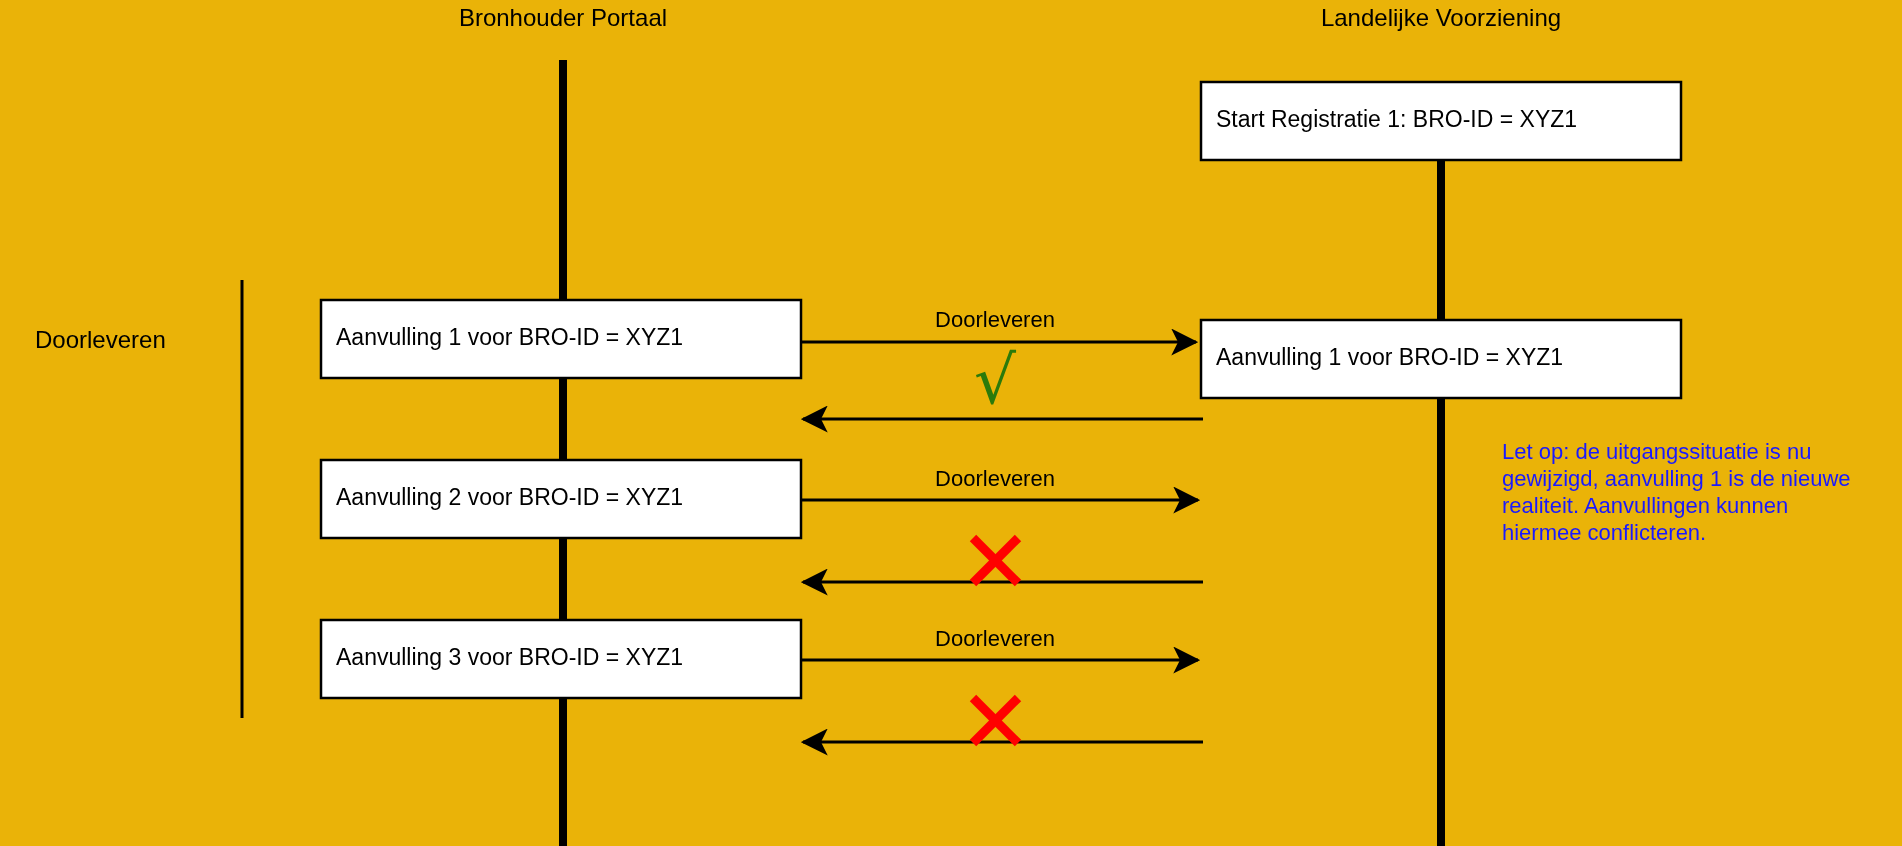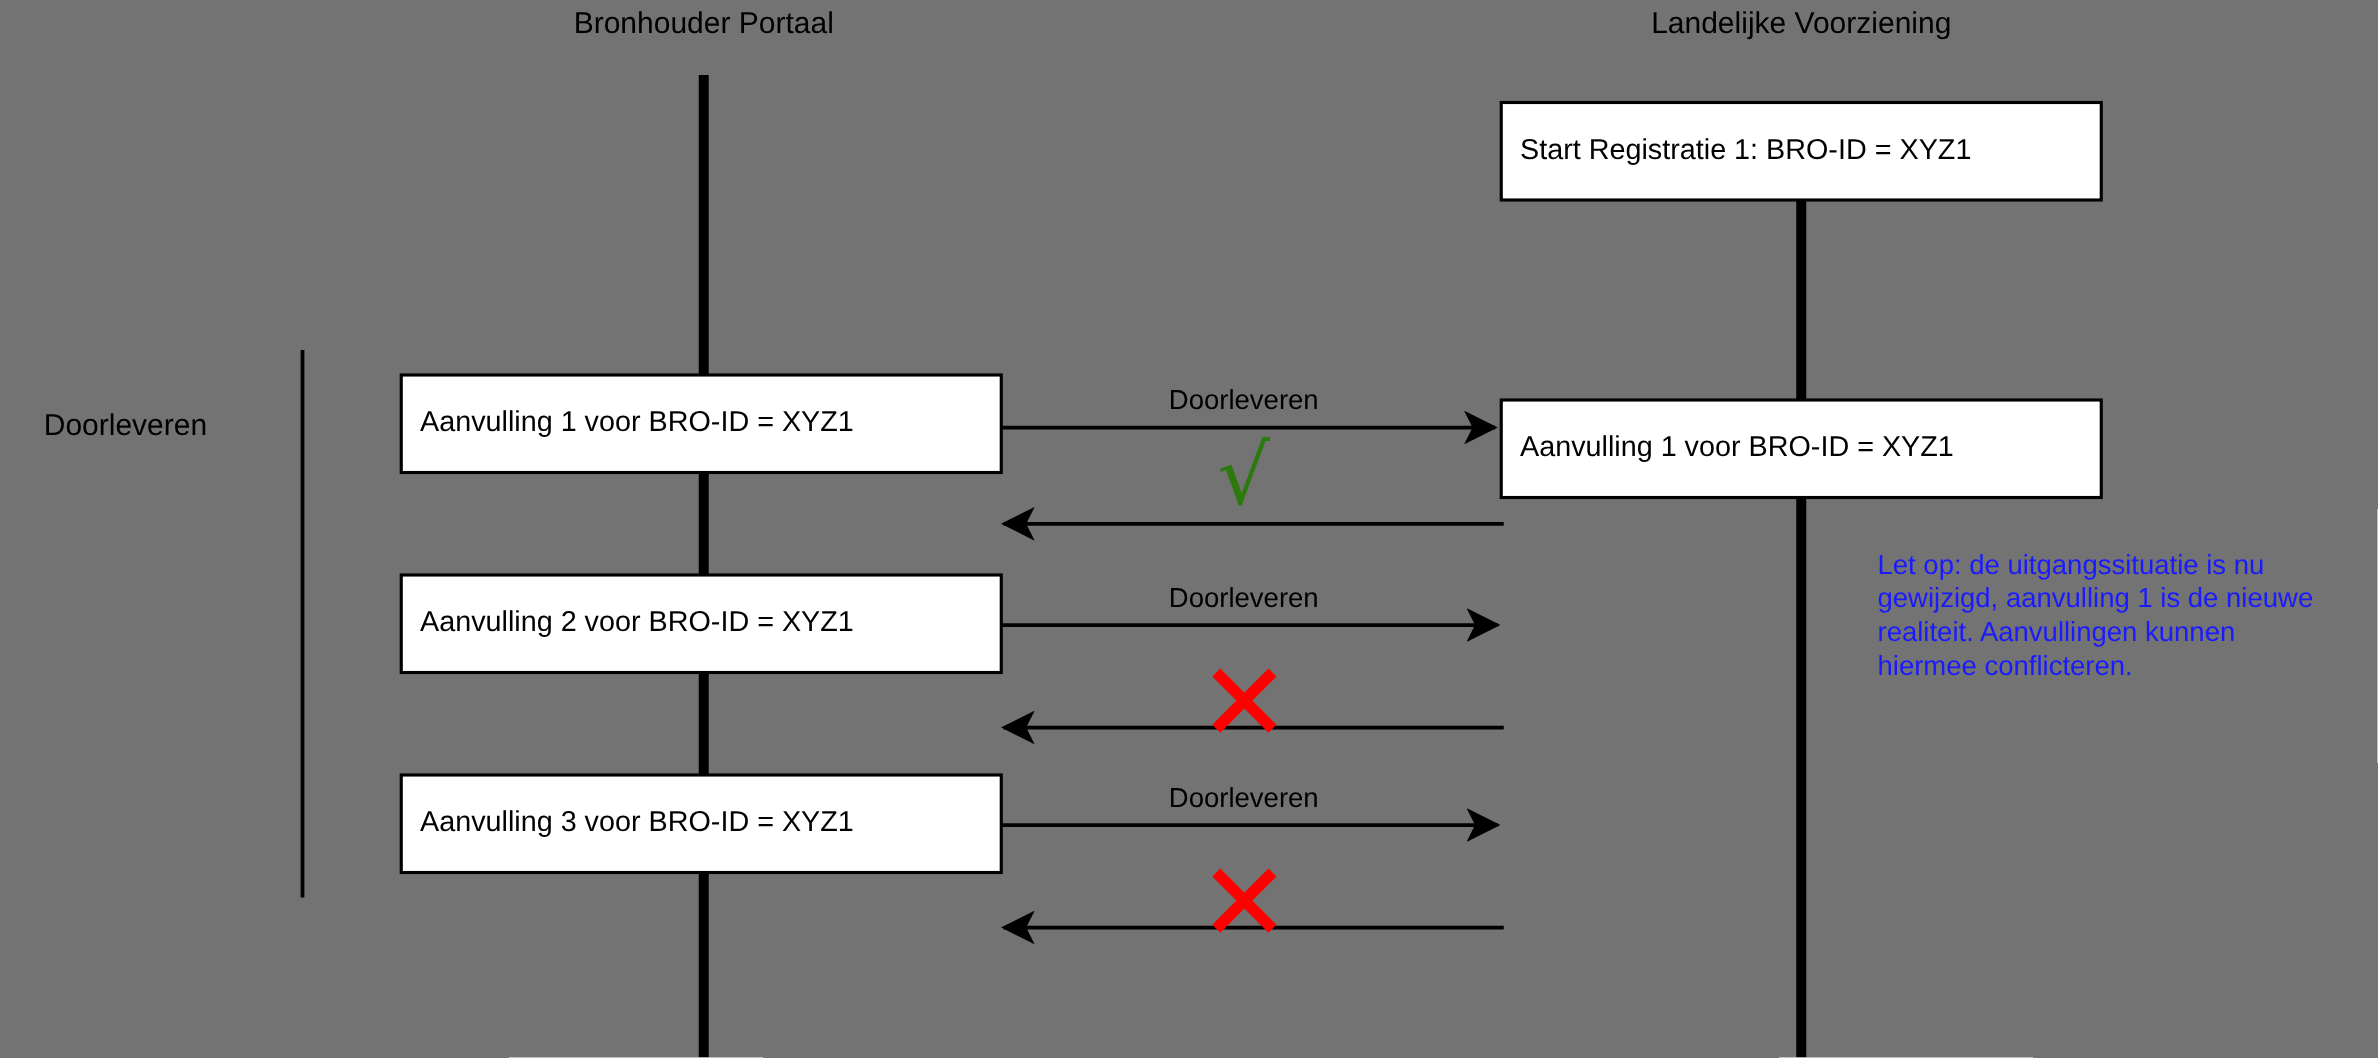--- a/index.html
+++ b/index.html
@@ -10,21 +10,21 @@
   body {
     width: 1902px;
     height: 846px;
     font-family: "Liberation Sans", sans-serif;
     overflow: hidden;
   }
   #diagram-root {
     position: relative;
     width: 1902px;
     height: 846px;
-    background: #737373;
+    background: #eab308;
   }
   svg#seq-svg {
     position: absolute;
     top: 0;
     left: 0;
     width: 1902px;
     height: 846px;
     display: block;
   }
   .lifeline-title {

